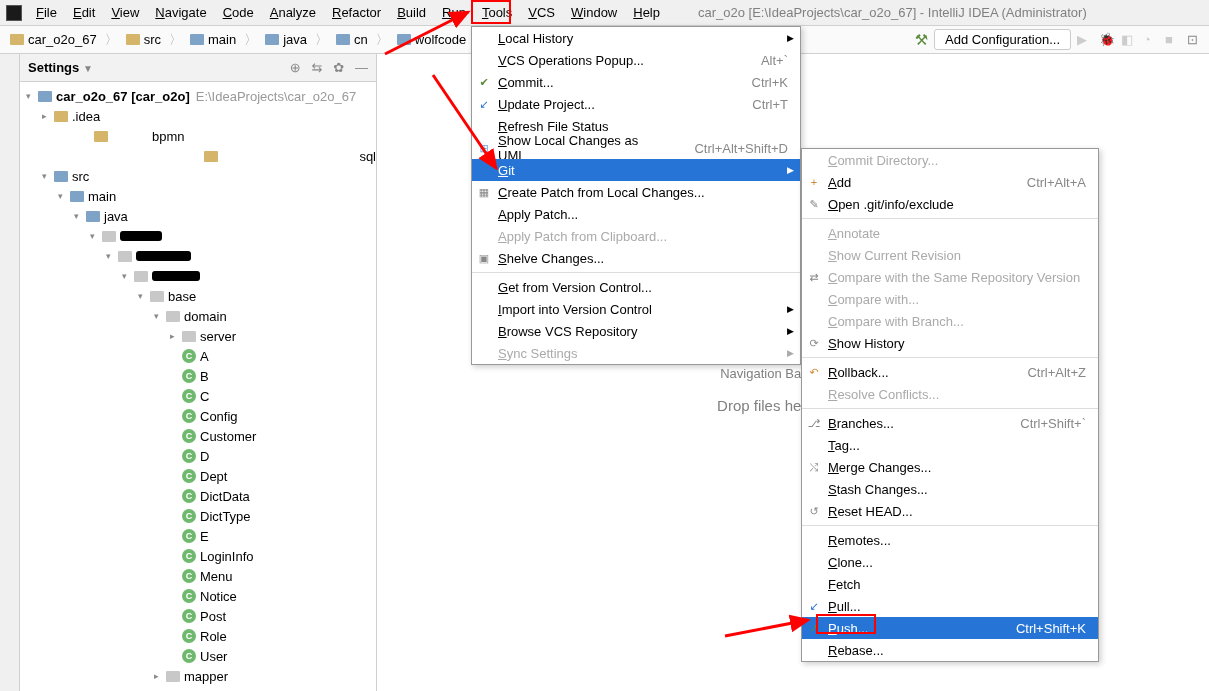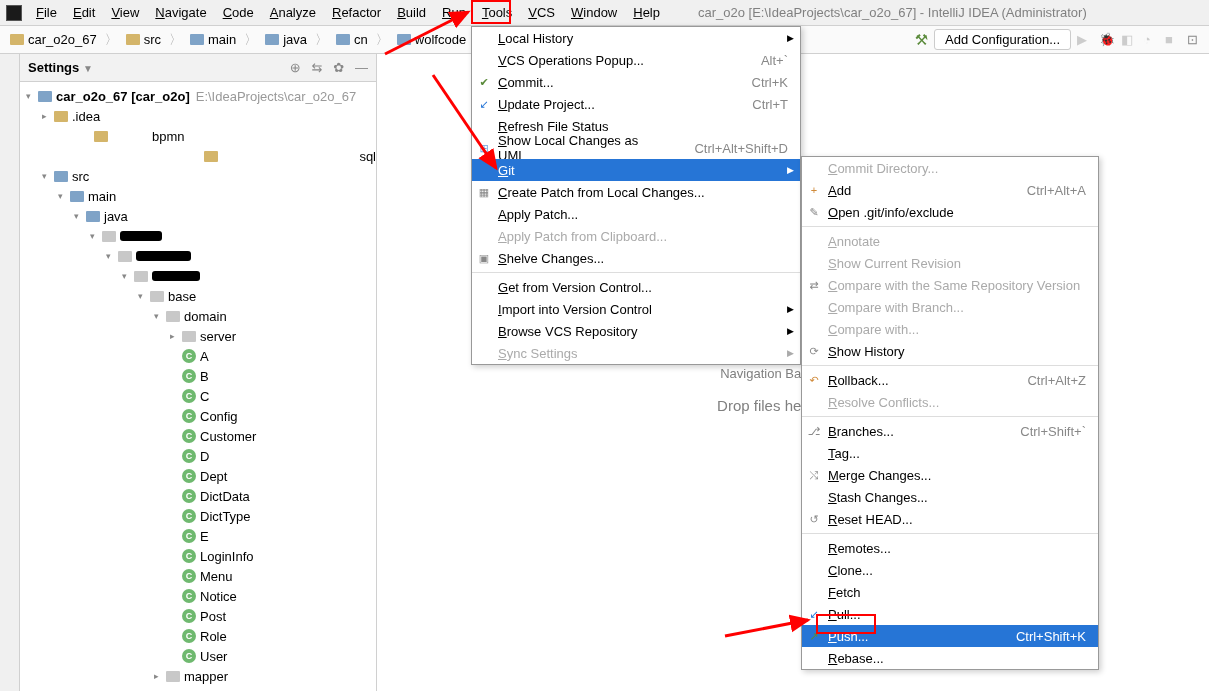--- a/index.html
+++ b/index.html
@@ -37,21 +37,21 @@
 .dropdown { position:absolute; background:#fff; border:1px solid #999; box-shadow:2px 2px 6px rgba(0,0,0,.2); }
 .dd-item { display:flex; align-items:center; height:22px; padding:0 12px 0 26px; position:relative; cursor:pointer; }
 .dd-item.disabled { color:#aaa; }
 .dd-item.selected { background:#2675d6; color:#fff; }
 .dd-item .shortcut { margin-left:auto; padding-left:30px; color:#888; }
 .dd-item.selected .shortcut { color:#fff; }
 .dd-item .sub-arrow { position:absolute; right:6px; font-size:9px; }
 .dd-sep { height:1px; background:#ddd; margin:3px 0; }
 .dd-icon { position:absolute; left:5px; width:14px; height:14px; display:flex; align-items:center; justify-content:center; font-size:11px; }
 .menu1 { left:471px; top:26px; width:330px; }
-.menu2 { left:801px; top:156px; width:298px; }
+.menu2 { left:801px; top:148px; width:298px; }
 .push-box { position:absolute; left:816px; top:614px; width:60px; height:20px; border:2px solid red; pointer-events:none; z-index:50; }
 .arrow-svg { position:absolute; pointer-events:none; }
 .gear { color:#888; }
 .scribble { display:inline-block; width:42px; height:10px; background:#000; border-radius:3px; }
 </style>
 </head>
 <body>
 
 <div class="menubar">
   <span class="logo"></span>
@@ -364,24 +364,24 @@
       <span><u>A</u>nnotate</span>
     </div>
     <div class="dd-item disabled">
       <span><u>S</u>how Current Revision</span>
     </div>
     <div class="dd-item disabled">
       <span class="dd-icon" style="color:#888">⇄</span>
       <span><u>C</u>ompare with the Same Repository Version</span>
     </div>
     <div class="dd-item disabled">
+      <span><u>C</u>ompare with...</span>
+    </div>
+    <div class="dd-item disabled">
       <span><u>C</u>ompare with Branch...</span>
-    </div>
-    <div class="dd-item disabled">
-      <span><u>C</u>ompare with...</span>
     </div>
     <div class="dd-item">
       <span class="dd-icon" style="color:#888">⟳</span>
       <span><u>S</u>how History</span>
     </div>
     <div class="dd-sep"></div>
     <div class="dd-item">
       <span class="dd-icon" style="color:#d08a3a">↶</span>
       <span><u>R</u>ollback...</span>
       <span class="shortcut">Ctrl+Alt+Z</span>

